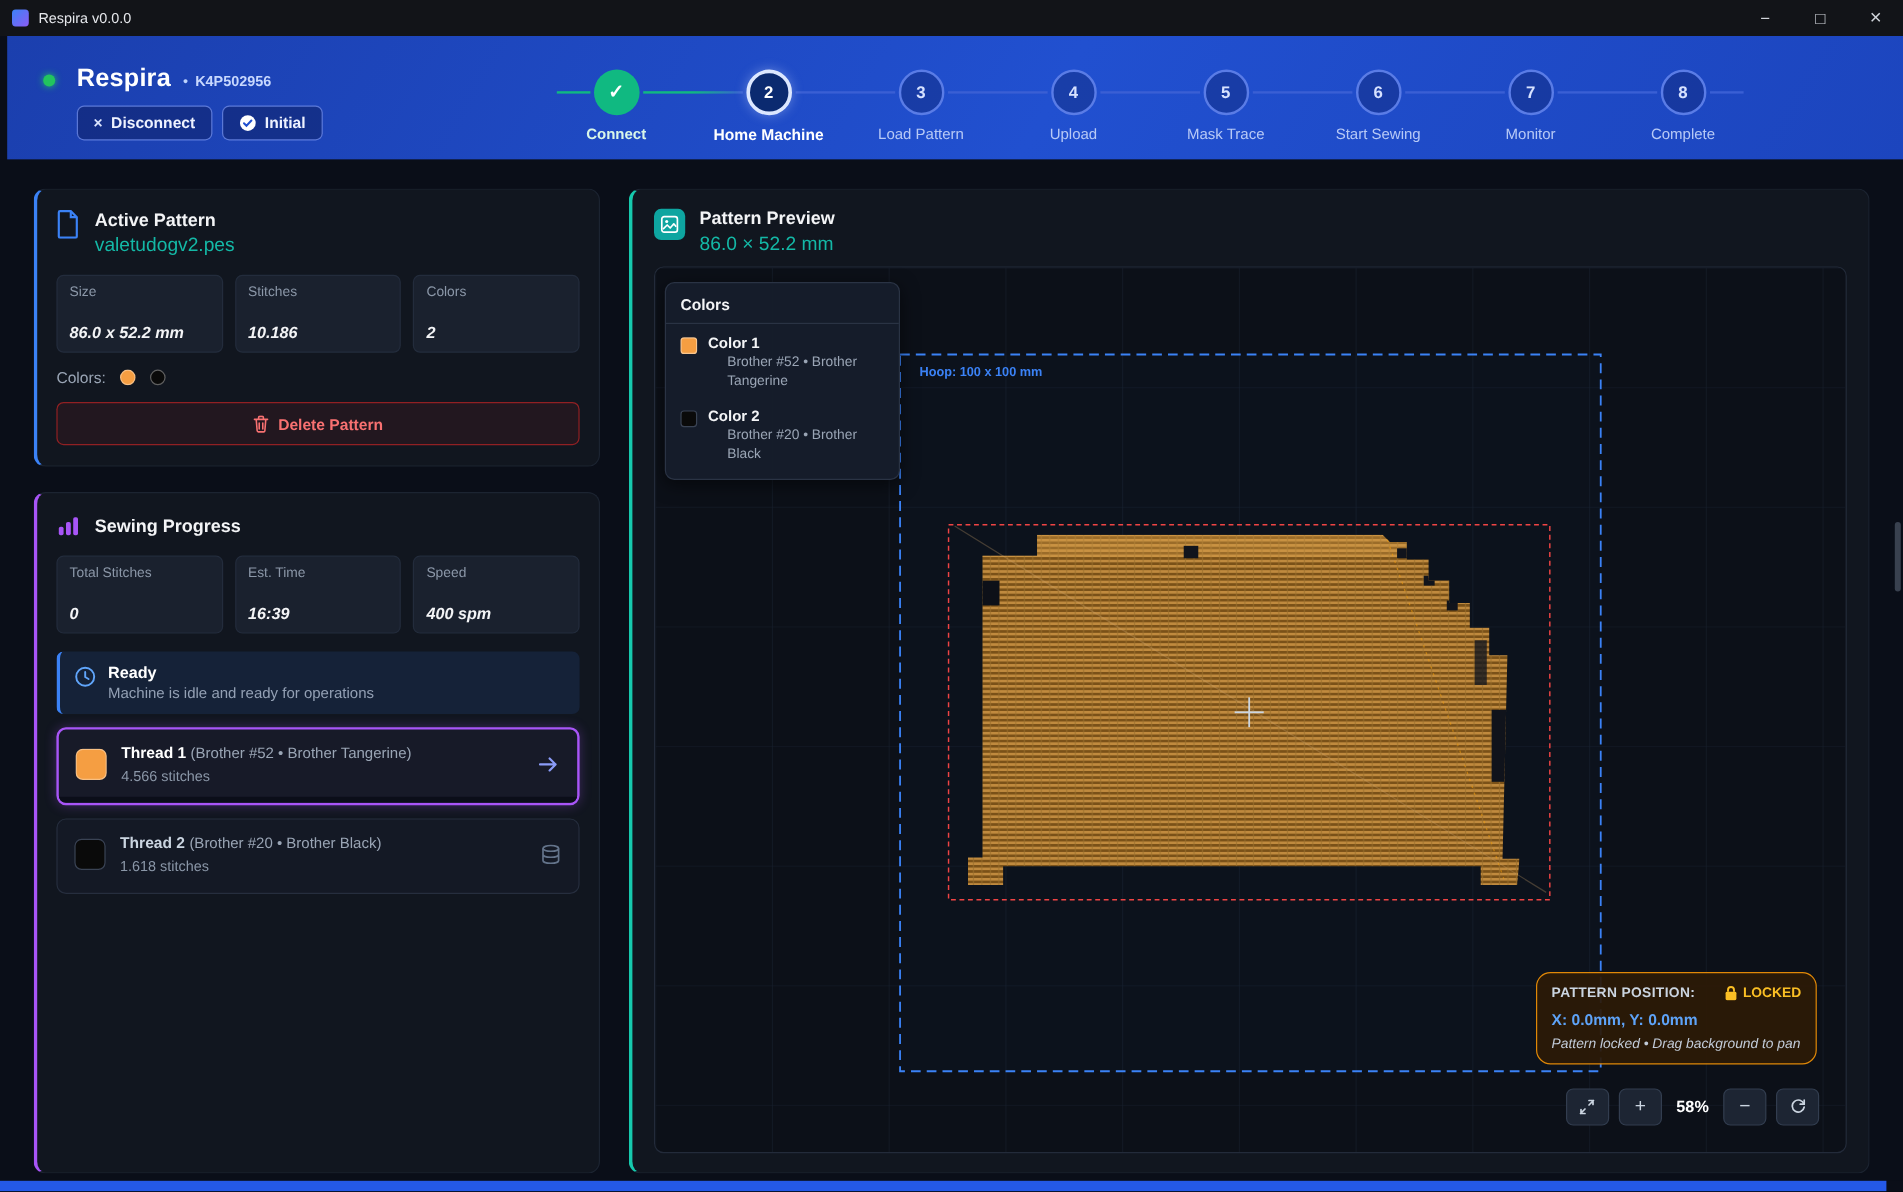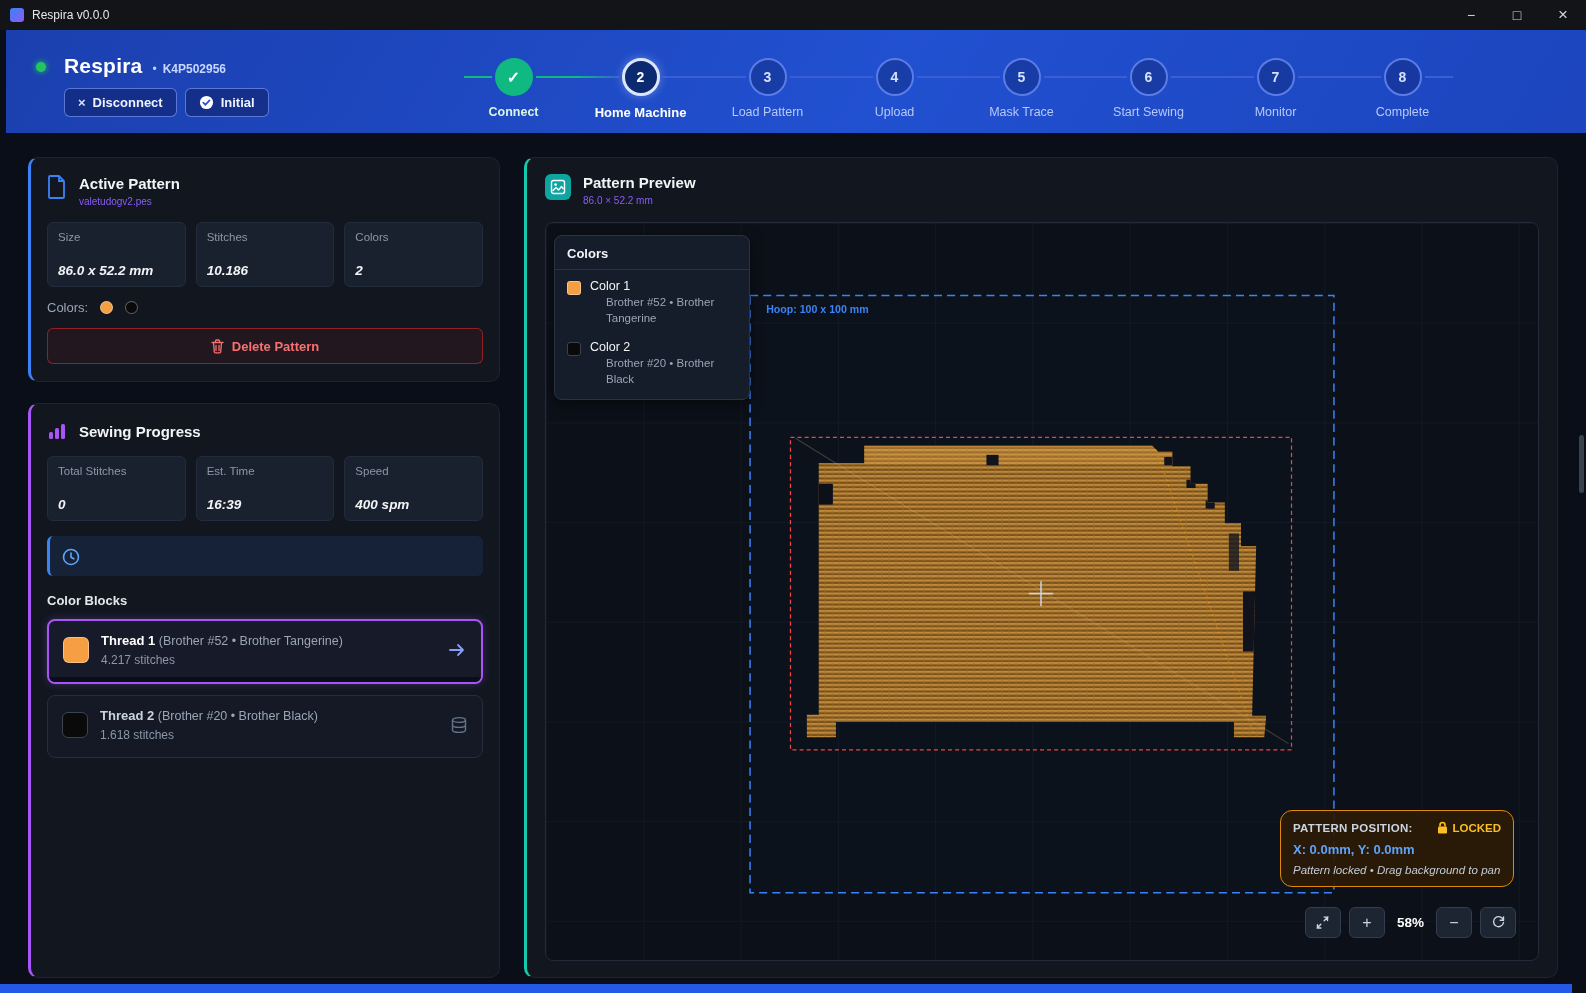--- a/index.html
+++ b/index.html
@@ -60,21 +60,21 @@
   .left-col { width:472px; flex:none; display:flex; flex-direction:column; gap:21px; }
 
   .card { background:#11161f; border:1px solid #1c2431; border-radius:10px; position:relative; }
   .card.blue-accent   { border-left:3px solid #3b82f6; }
   .card.purple-accent { border-left:3px solid #a855f7; }
   .card.teal-accent   { border-left:3px solid #16c9ad; }
 
   .card-pad { padding:17px 16px; }
   .card-head { display:flex; align-items:flex-start; gap:12px; }
   .card-title { font-size:15px; font-weight:700; color:#f3f4f6; }
-  .card-sub { font-size:10px; color:#8b5cf6; margin-top:4px; }
+  .card-sub { font-size:16px; color:#14b8a6; margin-top:4px; }
 
   .stats-row { display:flex; gap:10px; margin-top:15px; }
   .stat { flex:1; background:#1a212e; border:1px solid #232c3c; border-radius:6px; padding:8px 10px; }
   .stat-label { font-size:11.5px; color:#8b97a8; }
   .stat-value { font-size:13.5px; font-weight:700; color:#f3f4f6; margin-top:20px;font-style:italic; }
 
   .colors-row { display:flex; align-items:center; gap:12px; margin-top:13px; }
   .colors-row .lbl { font-size:13px; color:#9aa5b5; }
   .dot { width:13px; height:13px; border-radius:50%; border:1px solid rgba(255,255,255,.35); }
 
@@ -114,21 +114,21 @@
   .canvas svg.scene { position:absolute; inset:0; width:100%; height:100%; }
 
   .colors-panel { position:absolute; top:12px; left:8px; width:196px; background:rgba(22,29,43,0.96);
     border:1px solid #2a3344; border-radius:8px; box-shadow:0 4px 14px rgba(0,0,0,.5); z-index:3; }
   .colors-panel-title { padding:10px 12px 8px 12px; font-size:13px; font-weight:700; color:#f3f4f6;
     border-bottom:1px solid #2a3344; }
   .color-item { display:flex; gap:9px; padding:9px 12px 5px 12px; }
   .color-item:last-child { padding-bottom:12px; }
   .mini-swatch { width:14px; height:14px; border-radius:3px; border:1px solid rgba(255,255,255,.4);
     margin-top:2px; flex:none; }
-  .color-name { font-size:12.5px; font-weight:400; color:#f3f4f6; }
+  .color-name { font-size:12.5px; font-weight:700; color:#f3f4f6; }
   .color-detail { font-size:11.5px; color:#9aa5b5; line-height:1.35; margin-top:2px;margin-left:16px; }
 
   .pos-overlay { position:absolute; right:24px; bottom:73px; width:234px;
     background:rgba(44,26,6,0.93); border:1.5px solid #e08807; border-radius:12px;
     padding:10px 12px; z-index:3; }
   .pos-row1 { display:flex; justify-content:space-between; align-items:center; }
   .pos-title { font-size:11.5px; font-weight:700; color:#cbd5e1; letter-spacing:.3px; }
   .locked-badge { display:flex; align-items:center; gap:4px; color:#fbbf24;
     font-size:11.5px; font-weight:700; }
   .pos-coords { margin-top:8px; font-size:13px; font-weight:700; color:#5ea3f8; }
@@ -292,31 +292,34 @@
           <div class="stat">
             <div class="stat-label">Speed</div>
             <div class="stat-value">400 spm</div>
           </div>
         </div>
         <div class="ready-banner">
           <svg width="18" height="18" viewBox="0 0 18 18" style="margin-top:2px;flex:none;">
             <circle cx="9" cy="9" r="7.5" fill="none" stroke="#60a5fa" stroke-width="1.6"></circle>
             <path d="M9 5v4.2l2.8 1.6" fill="none" stroke="#60a5fa" stroke-width="1.6" stroke-linecap="round"></path>
           </svg>
-        </div>
-        <div class="blocks-label">Color Blocks</div>
+          <div>
+            <div class="ready-title">Ready</div>
+            <div class="ready-desc">Machine is idle and ready for operations</div>
+          </div>
+        </div>
 
         <div class="thread active-thread">
           <span class="swatch" style="background-color: rgb(245, 158, 66);"></span>
           <div class="thread-info">
             <div class="thread-name">
               <span>Thread 1</span>
               <span class="thread-detail">(Brother #52 • Brother Tangerine)</span>
             </div>
-            <div class="thread-stitches">4.217 stitches</div>
+            <div class="thread-stitches">4.566 stitches</div>
           </div>
           <svg width="19" height="18" viewBox="0 0 19 18">
             <path d="M2 9h13M10 4l5 5-5 5" fill="none" stroke="#8b9cf8" stroke-width="1.8" stroke-linecap="round" stroke-linejoin="round"></path>
           </svg>
           <div class="progress-track"></div>
         </div>
 
         <div class="thread idle-thread">
           <span class="swatch" style="border-color: rgb(58, 67, 84); background-color: rgb(10, 10, 10);"></span>
           <div class="thread-info">

